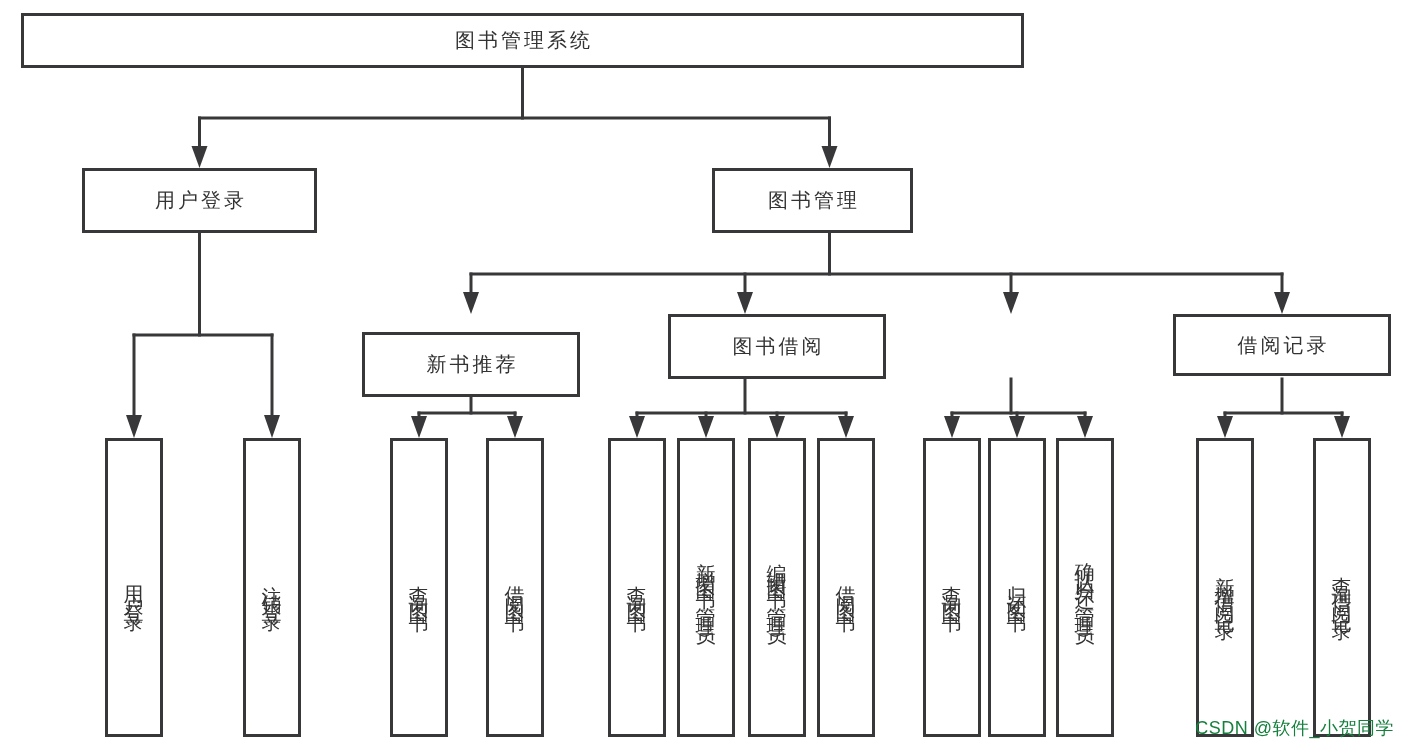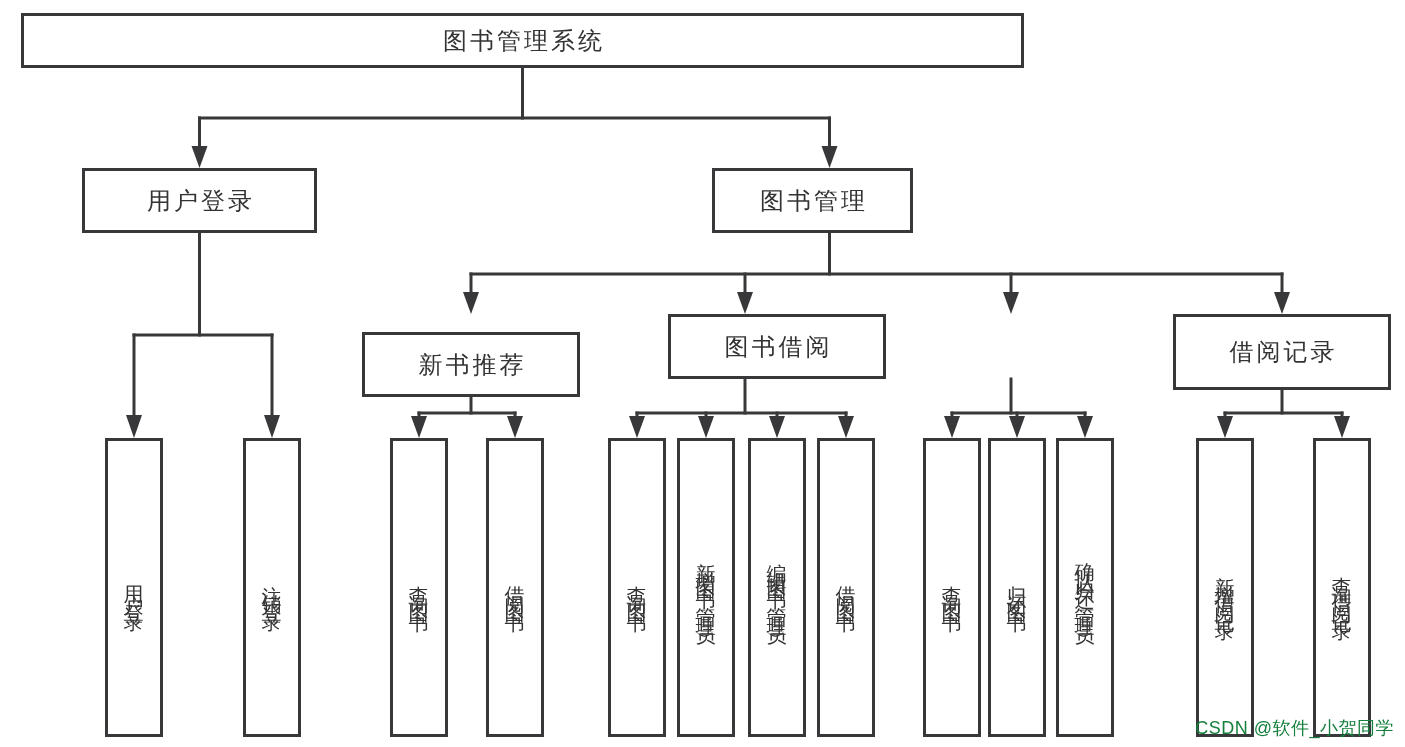--- a/index.html
+++ b/index.html
@@ -24,21 +24,21 @@
     position: absolute;
     box-sizing: border-box;
     border: 3px solid #38383a;
     background: #ffffff;
     display: flex;
     align-items: center;
     justify-content: center;
     z-index: 2;
   }
   .hbox span {
-    font-size: 24px;
+    font-size: 20px;
     letter-spacing: 3px;
     text-indent: 3px;
     color: #333333;
     white-space: nowrap;
   }
   .vbox span {
     writing-mode: vertical-rl;
     text-orientation: mixed;
     font-size: 20px;
     letter-spacing: 9px;
@@ -138,21 +138,21 @@
   <div class="box hbox" style="left:712px;top:168px;width:201px;height:65px">
     <span>图书管理</span>
   </div>
 
   <div class="box hbox" style="left:362px;top:332px;width:218px;height:65px">
     <span>新书推荐</span>
   </div>
   <div class="box hbox" style="left:668px;top:314px;width:218px;height:65px">
     <span>图书借阅</span>
   </div>
-  <div class="box hbox" style="left:1173px;top:314px;width:218px;height:76px">
+  <div class="box hbox" style="left:1173px;top:314px;width:218px;height:62px">
     <span>借阅记录</span>
   </div>
 
   <div class="box vbox" style="left:105px;top:438px;width:58px;height:299px">
     <span>用户登录</span>
   </div>
   <div class="box vbox" style="left:243px;top:438px;width:58px;height:299px">
     <span>注销登录</span>
   </div>
   <div class="box vbox" style="left:390px;top:438px;width:58px;height:299px">

